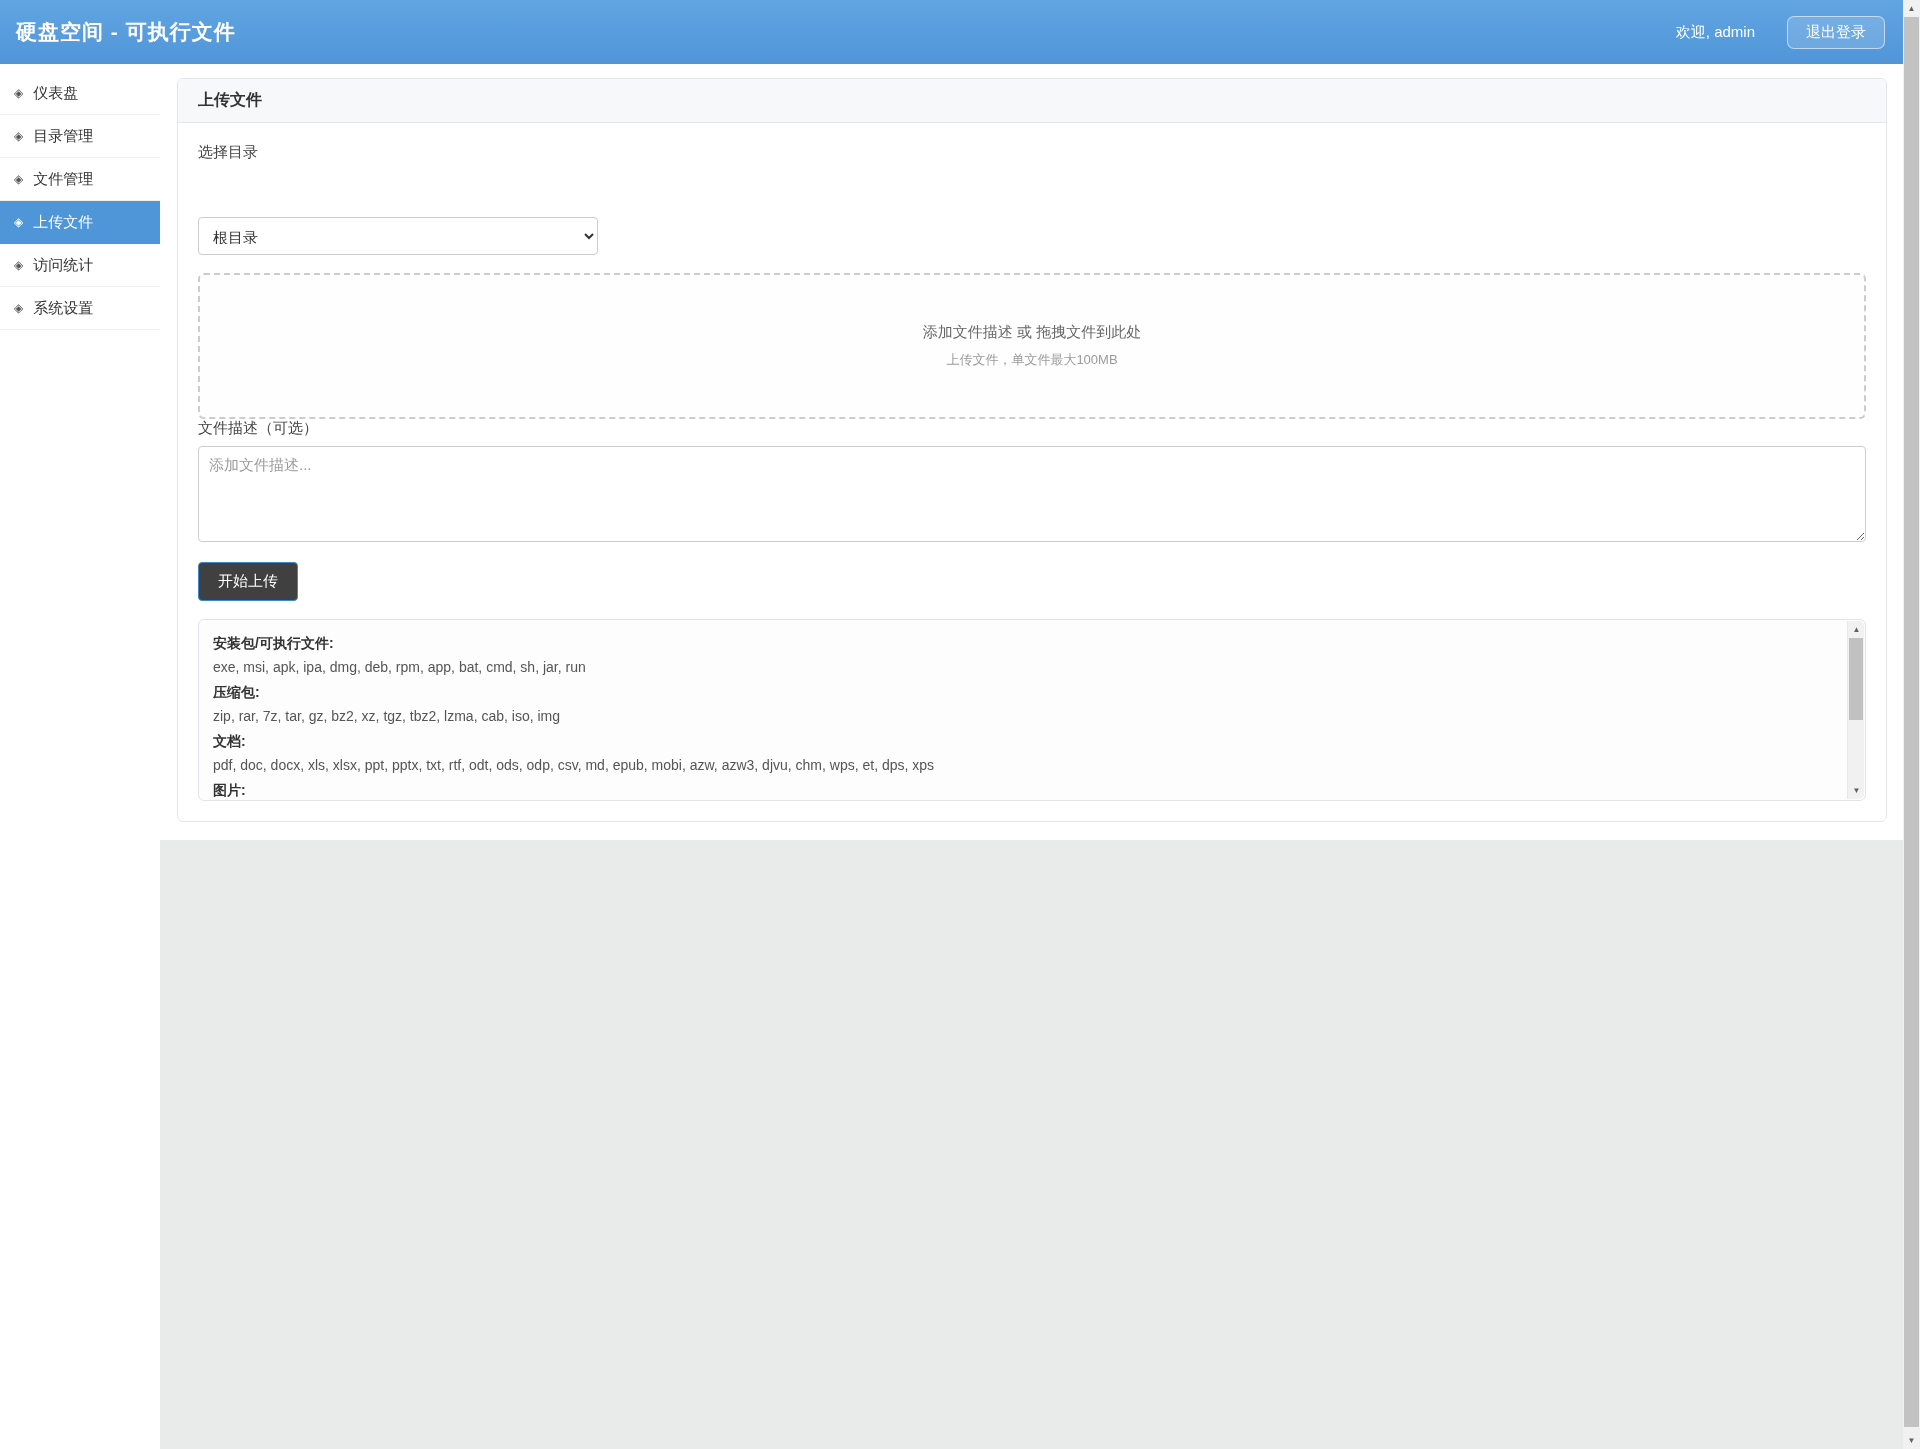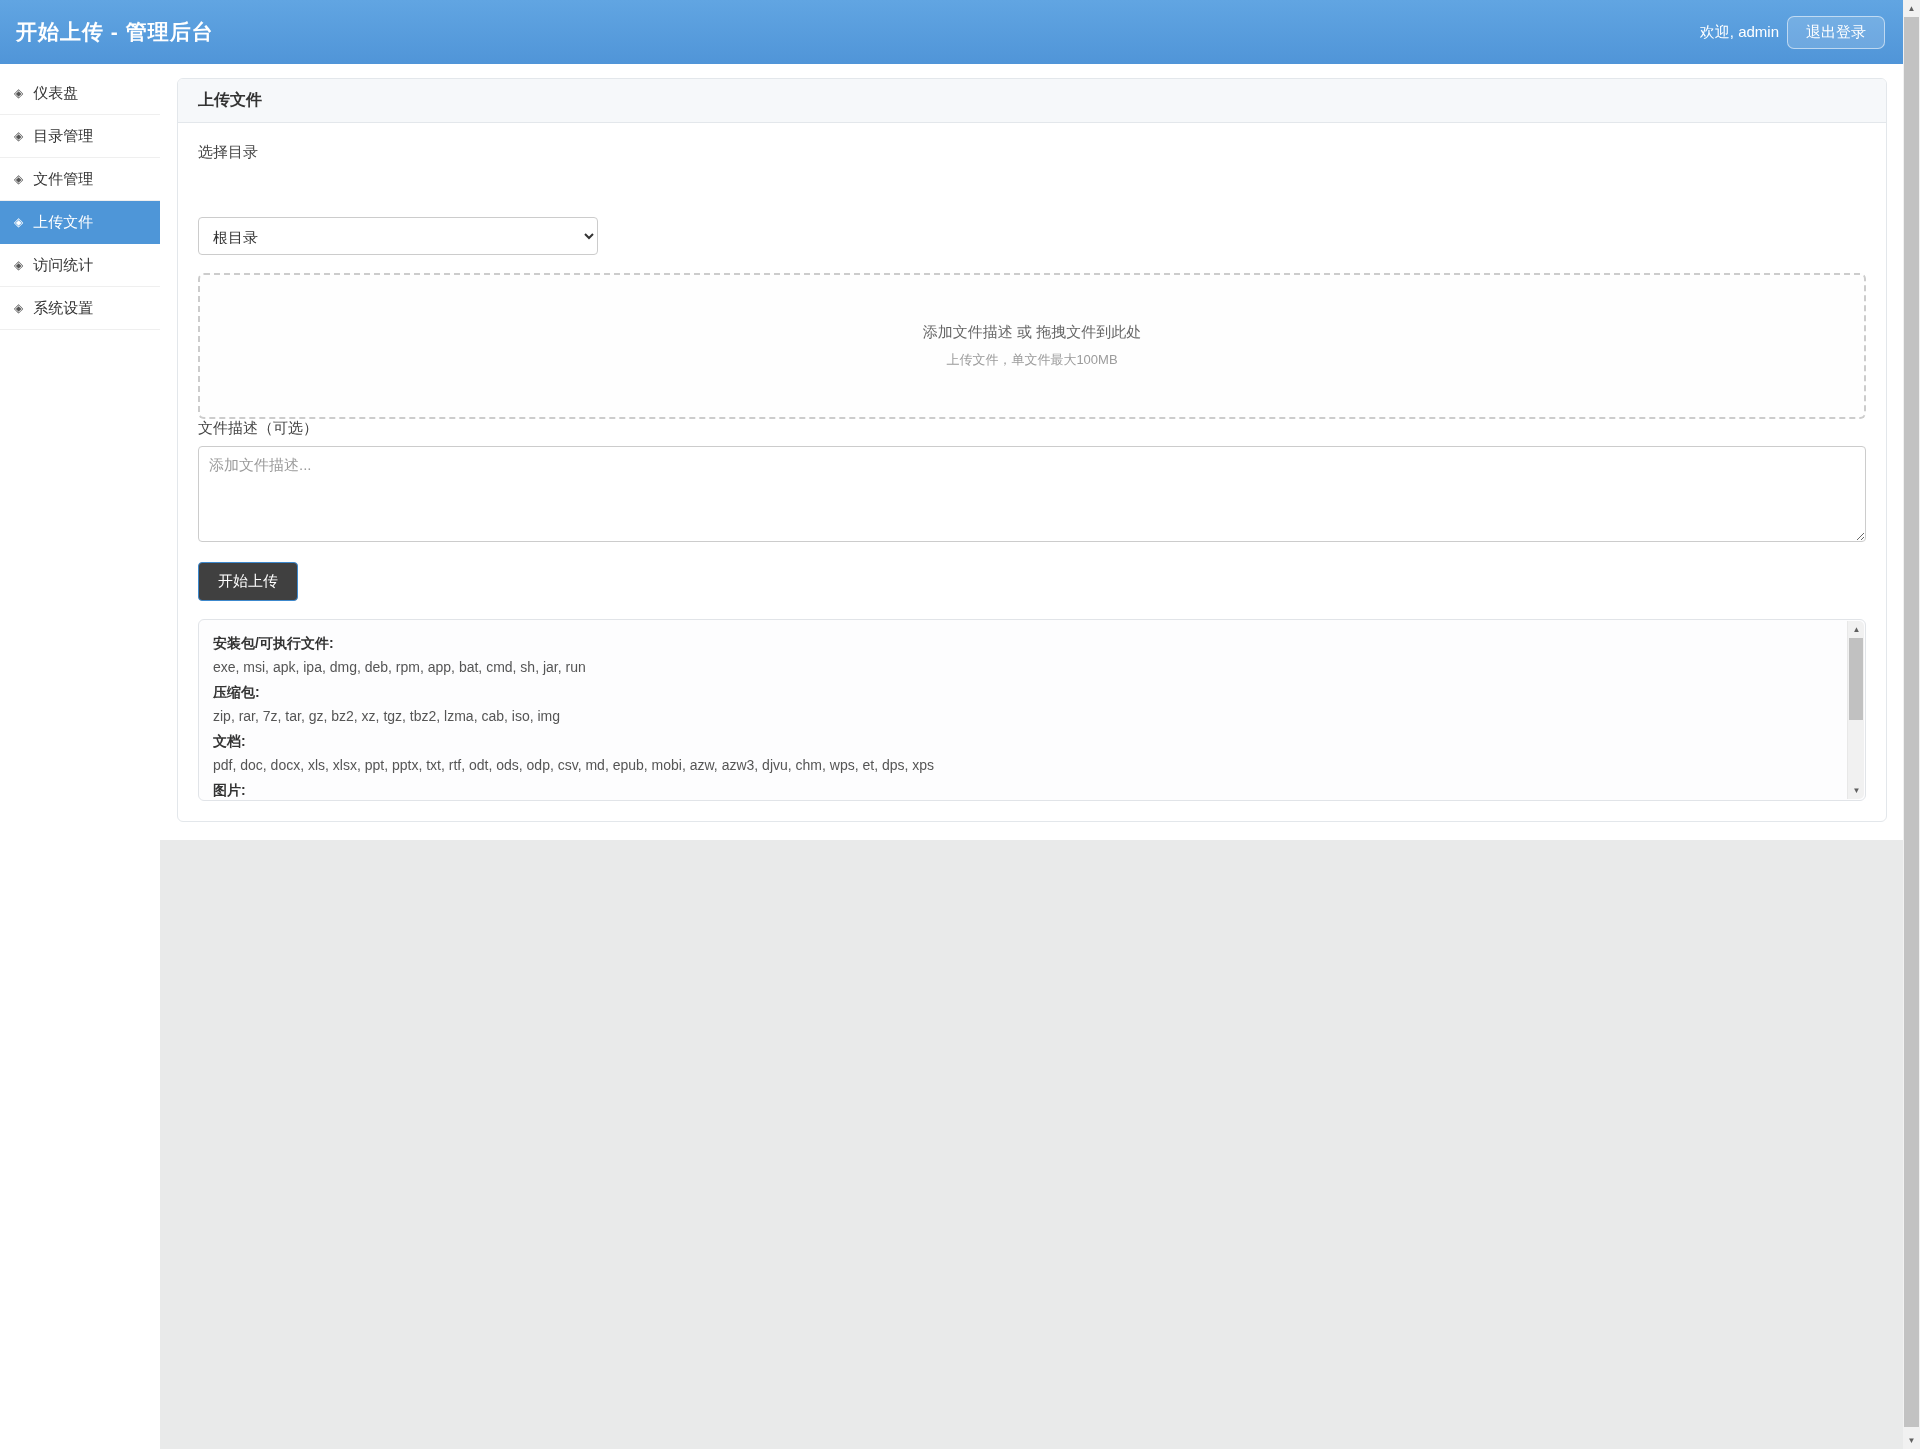--- a/index.html
+++ b/index.html
@@ -11,21 +11,21 @@
   }
 
   
   .app-header {
     position: absolute; top: 0; left: 0; right: 0; height: 64px;
     background: linear-gradient(180deg, #61a5e2 0%, #5095d8 100%);
     display: flex; align-items: center; justify-content: space-between;
     padding: 0 35px 0 16px; z-index: 5;
   }
   .app-title { color: #ffffff; font-size: 21px; font-weight: bold; letter-spacing: 1px; }
-  .header-right { display: flex; align-items: center; gap: 8px; }
+  .header-right { display: flex; align-items: center; gap: 32px; }
   .welcome-text { color: #ffffff; font-size: 15px; }
   .logout-btn {
     color: #ffffff; font-size: 15px;
     background: rgba(255,255,255,0.15);
     border: 1px solid rgba(255,255,255,0.55);
     border-radius: 7px;
     padding: 6px 18px;
     cursor: pointer;
   }
 
@@ -120,21 +120,21 @@
   .sb .sb-thumb { position: absolute; left: 1px; right: 1px; background: #c1c1c1; cursor: pointer; }
   .inner-sb .sb-thumb { top: 17px; height: 82px; }
 
   .page-sb { position: absolute; top: 0; right: 0; bottom: 0; width: 17px; background: #f1f1f1; z-index: 10; }
   .page-sb .sb-thumb { top: 17px; bottom: 22px; background: #c2c2c2; }
 </style>
 </head>
 <body>
 
 <div class="app-header">
-  <div class="app-title">开始上传 - 管理后台</div>
+  <div class="app-title">硬盘空间 - 可执行文件</div>
   <div class="header-right">
     <span class="welcome-text">欢迎, admin</span>
     <button class="logout-btn">退出登录</button>
   </div>
 </div>
 
 <div class="layout">
 
   <div class="sidebar">
     <div class="nav-item">

